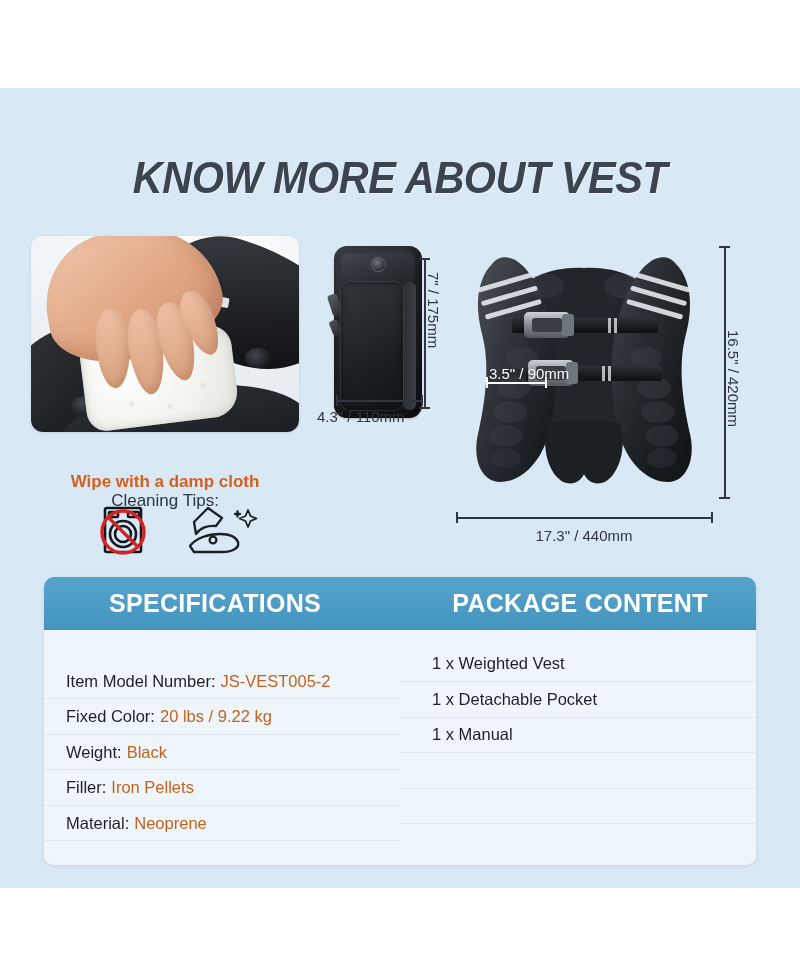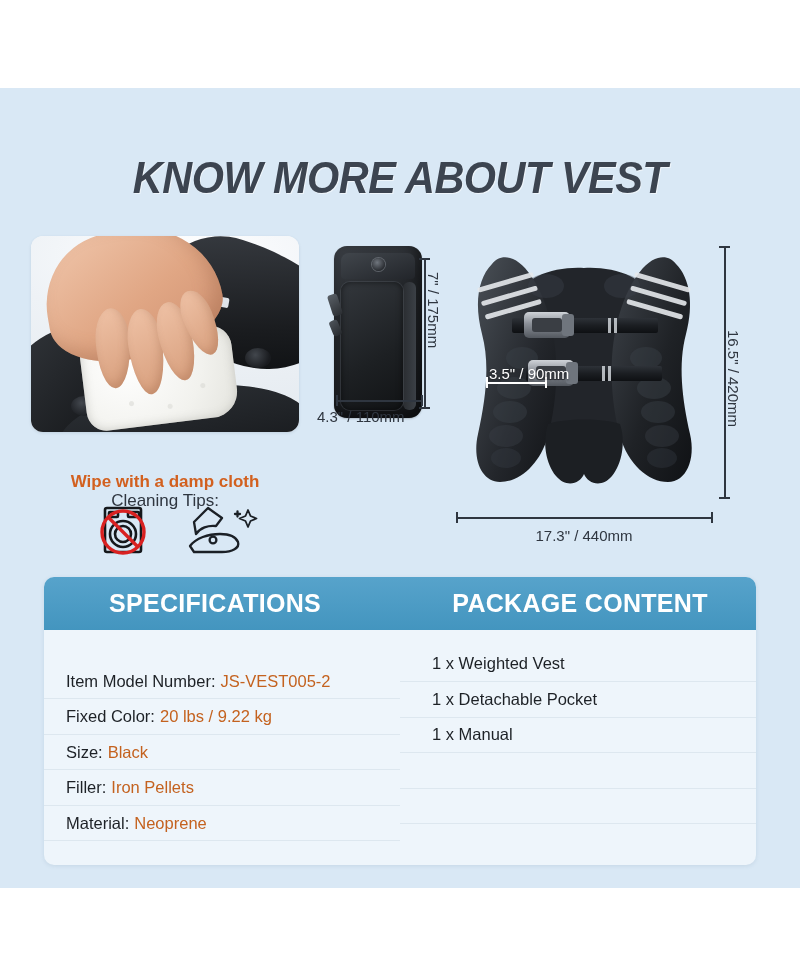--- a/index.html
+++ b/index.html
@@ -345,21 +345,21 @@
       <div class="col col-left">
         <div class="row">
           <span>Item Model Number:</span>
           <span class="val">JS-VEST005-2</span>
         </div>
         <div class="row">
           <span>Fixed Color:</span>
           <span class="val">20 lbs / 9.22 kg</span>
         </div>
         <div class="row">
-          <span>Size:</span>
+          <span>Weight:</span>
           <span class="val">Black</span>
         </div>
         <div class="row">
           <span>Filler:</span>
           <span class="val">Iron Pellets</span>
         </div>
         <div class="row">
           <span>Material:</span>
           <span class="val">Neoprene</span>
         </div>

